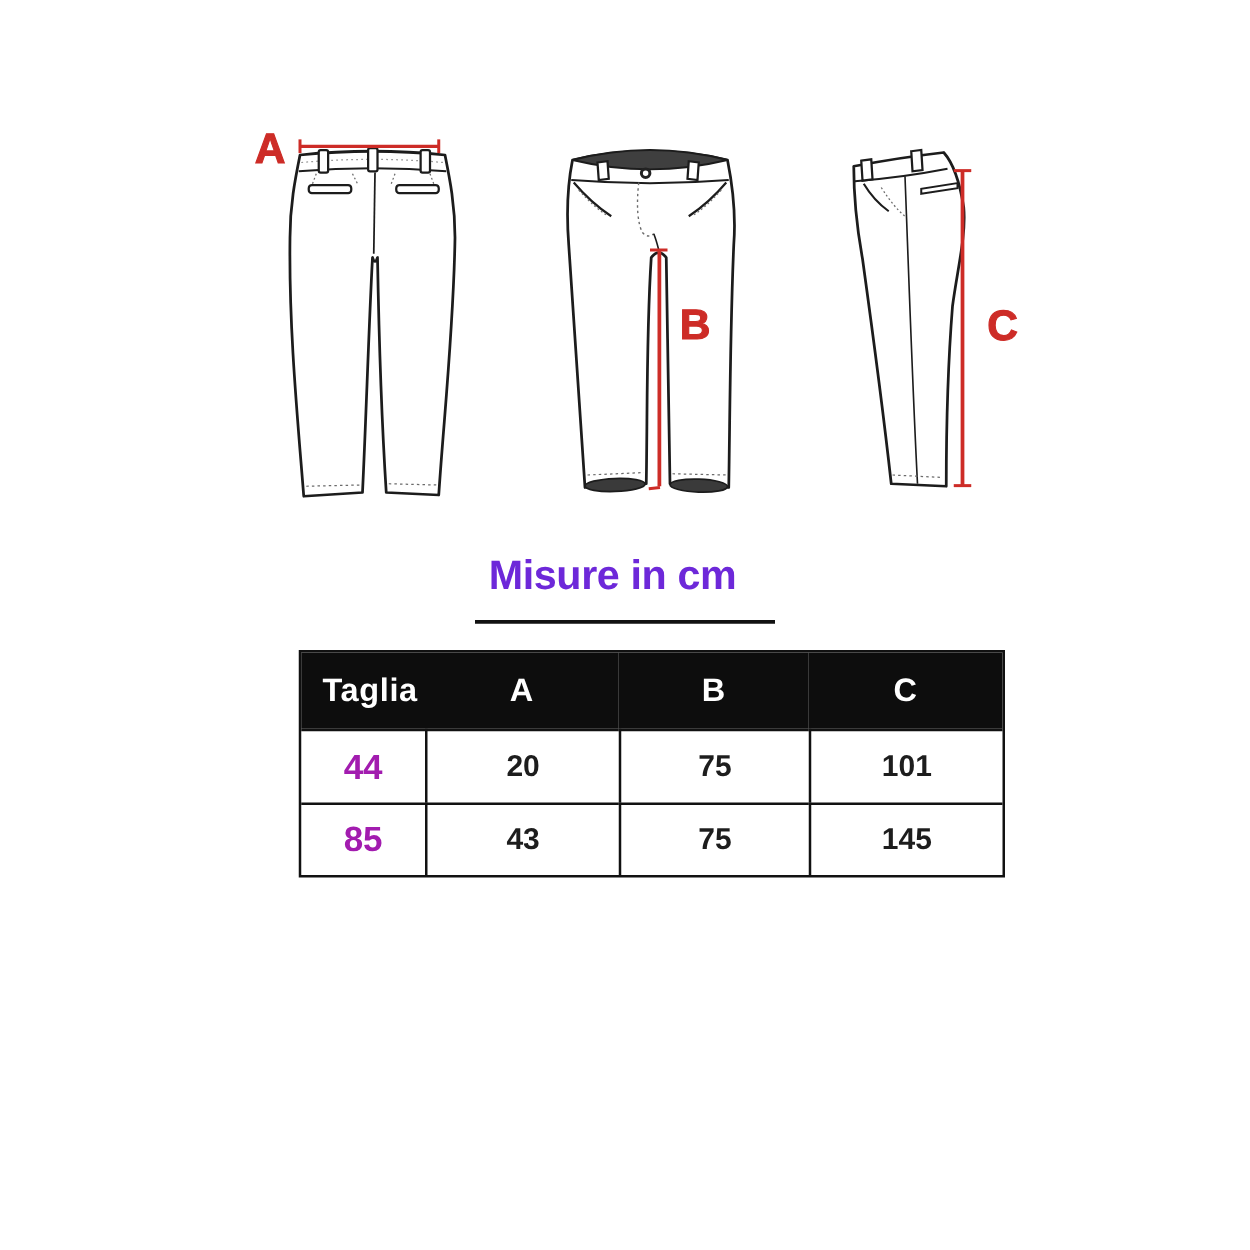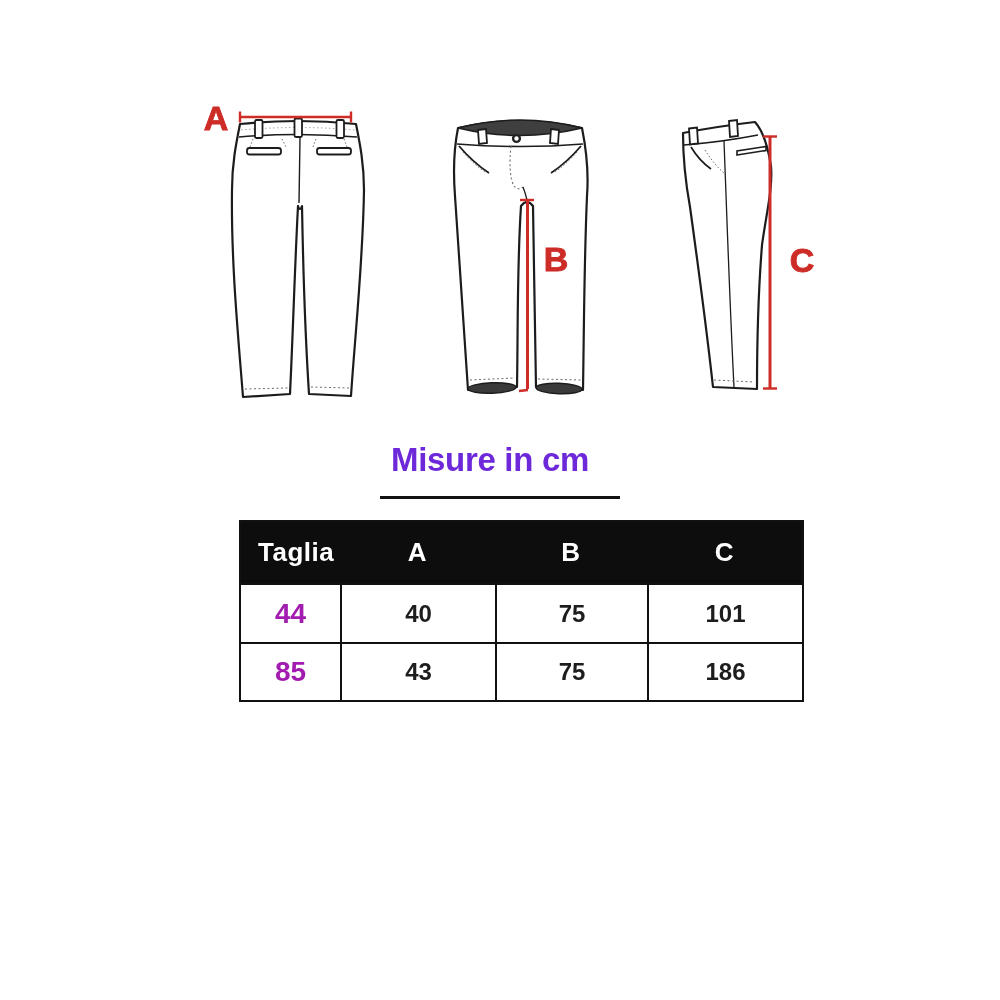--- a/index.html
+++ b/index.html
@@ -168,21 +168,21 @@
 <div class="abs title-underline"></div>
 
 <div class="abs size-table">
 
   <div class="cell th first">Taglia</div>
   <div class="cell th">A</div>
   <div class="cell th">B</div>
   <div class="cell th">C</div>
 
   <div class="cell td size-col">44</div>
-  <div class="cell td vline">40</div>
+  <div class="cell td vline">20</div>
   <div class="cell td vline">75</div>
   <div class="cell td vline">101</div>
 
   <div class="cell td size-col">85</div>
   <div class="cell td vline">43</div>
   <div class="cell td vline">75</div>
-  <div class="cell td vline">186</div>
+  <div class="cell td vline">145</div>
 </div>
 
 </body></html>

